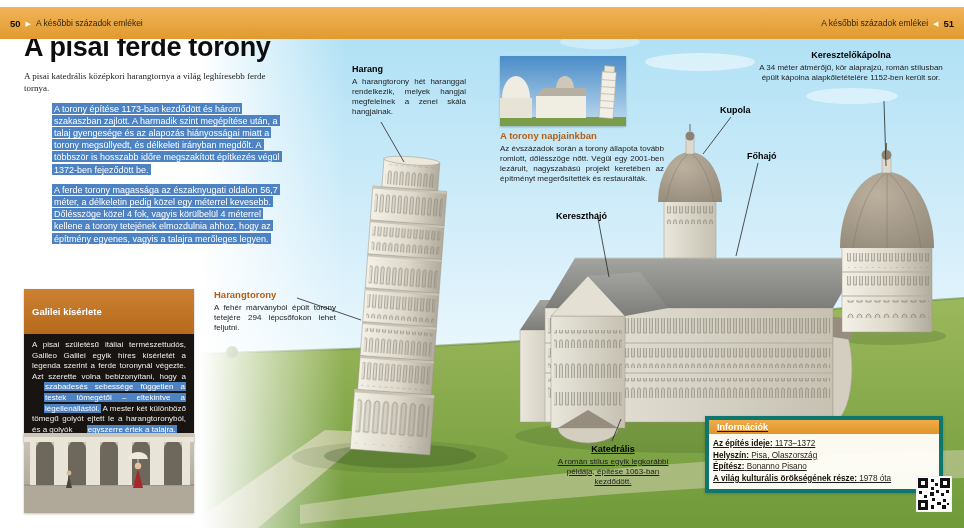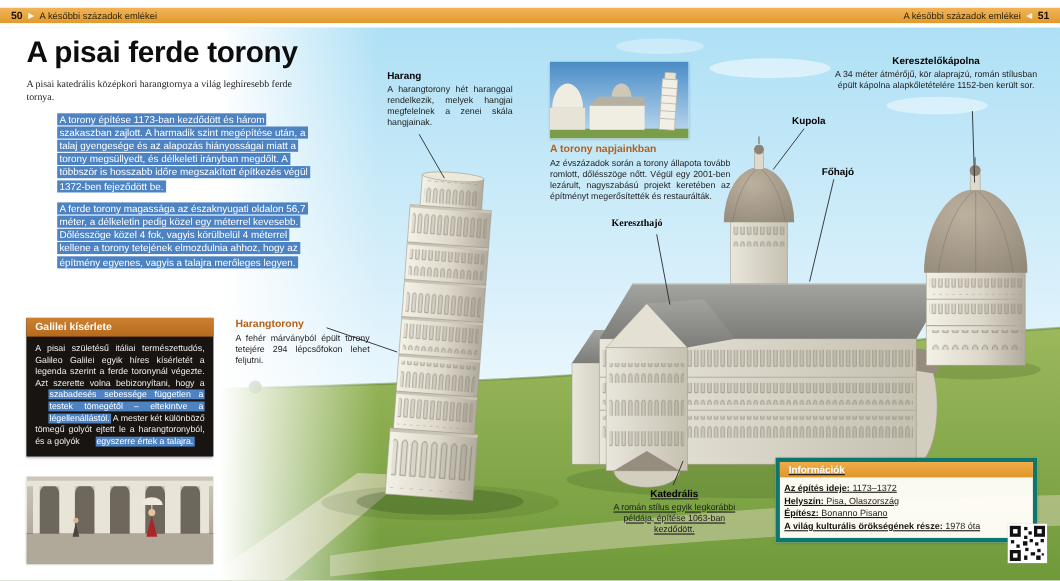--- a/index.html
+++ b/index.html
@@ -1,35 +1,35 @@
 <!DOCTYPE html>
 <html><head>
 <meta charset="utf-8">
 <style>
   html,body{margin:0;padding:0;background:#fff;}
   .page{position:relative;width:964px;height:528px;background:#fff;overflow:hidden;
         font-family:"Liberation Sans",sans-serif;color:#1a1a1a;}
   
-  .hdr{position:absolute;left:0;right:0;top:7px;height:14px;
+  .hdr{position:absolute;left:0;right:0;top:7px;height:32px;
        background:linear-gradient(#f2b459,#e09a2e);
        display:flex;align-items:center;justify-content:space-between;
        padding:0 10px;font-size:8.5px;color:#2f2410;z-index:5;}
   .hdr .side{display:flex;align-items:center;gap:5px;}
   .hdr .pg{font-weight:bold;font-size:9.5px;color:#181002;}
   .hdr .arr{color:#fff7ea;font-size:7px;line-height:1;}
   
   .article{position:absolute;left:24px;top:32px;width:266px;z-index:4;}
   .article h1{margin:0;font-size:27px;line-height:30px;font-weight:bold;color:#0d0d0d;letter-spacing:-0.3px;}
   .intro{margin:9px 0 0;font-size:9px;line-height:11.5px;color:#1c1c1c;font-family:Liberation Serif, serif;}
   .blue-para{margin:8px 0 0;font-size:9px;line-height:12.2px;text-align:left;}
   .blue-para span{background:#4d83c3;color:#fff;padding:0.5px 2px;
       -webkit-box-decoration-break:clone;box-decoration-break:clone;margin-left:28px;}
   
   .gbox{position:absolute;left:24px;top:289px;width:170px;background:#171412;z-index:4;box-shadow:0 1px 2px rgba(0,0,0,.3);}
-  .gbox-title{background:linear-gradient(#cd8030,#b56a1c);color:#fff;font-weight:bold;font-size:9.5px;padding:3px 8px;}
+  .gbox-title{background:linear-gradient(#cd8030,#b56a1c);color:#fff;font-weight:bold;font-size:9.5px;padding:17px 8px;}
   .gbody{margin:0;padding:6px 8px 8px;font-size:8px;line-height:10.6px;color:#f0ede8;text-align:justify;}
   .gbody .hl{background:#4d83c3;color:#fff;padding:0 1px;-webkit-box-decoration-break:clone;box-decoration-break:clone;margin-left:12px;}
   .gphoto{position:absolute;left:24px;top:433px;width:170px;height:80px;z-index:4;box-shadow:0 1px 2px rgba(0,0,0,.25);}
   
   .lbl{position:absolute;z-index:4;font-size:8px;line-height:10px;color:#1d1d1d;}
   .lbl h4{margin:0 0 2px;font-size:9px;line-height:10.5px;color:#000;font-weight:bold;}
   .lbl.orange h4{color:#b65e15;font-size:9.5px;}
   .lbl.right{text-align:right;}
   .lbl.center{text-align:center;text-decoration:underline;}
   .lbl.just p{text-align:justify;}
@@ -301,21 +301,21 @@
   </div>
 
   <div class="lbl" style="left:720px;top:105px;">
     <h4>Kupola</h4>
   </div>
 
   <div class="lbl" style="left:747px;top:151px;">
     <h4>Főhajó</h4>
   </div>
 
-  <div class="lbl" style="left:556px;top:197px;font-family:Liberation Serif, serif;">
+  <div class="lbl" style="left:556px;top:211px;">
     <h4>Kereszthajó</h4>
   </div>
 
   <div class="lbl orange just" style="left:214px;top:290px;width:122px;">
     <h4>Harangtorony</h4>
     <p>A fehér márványból épült torony tetejére 294 lépcsőfokon lehet feljutni.</p>
   </div>
 
   <div class="lbl center" style="left:556px;top:444px;width:114px;">
     <h4>Katedrális</h4>

